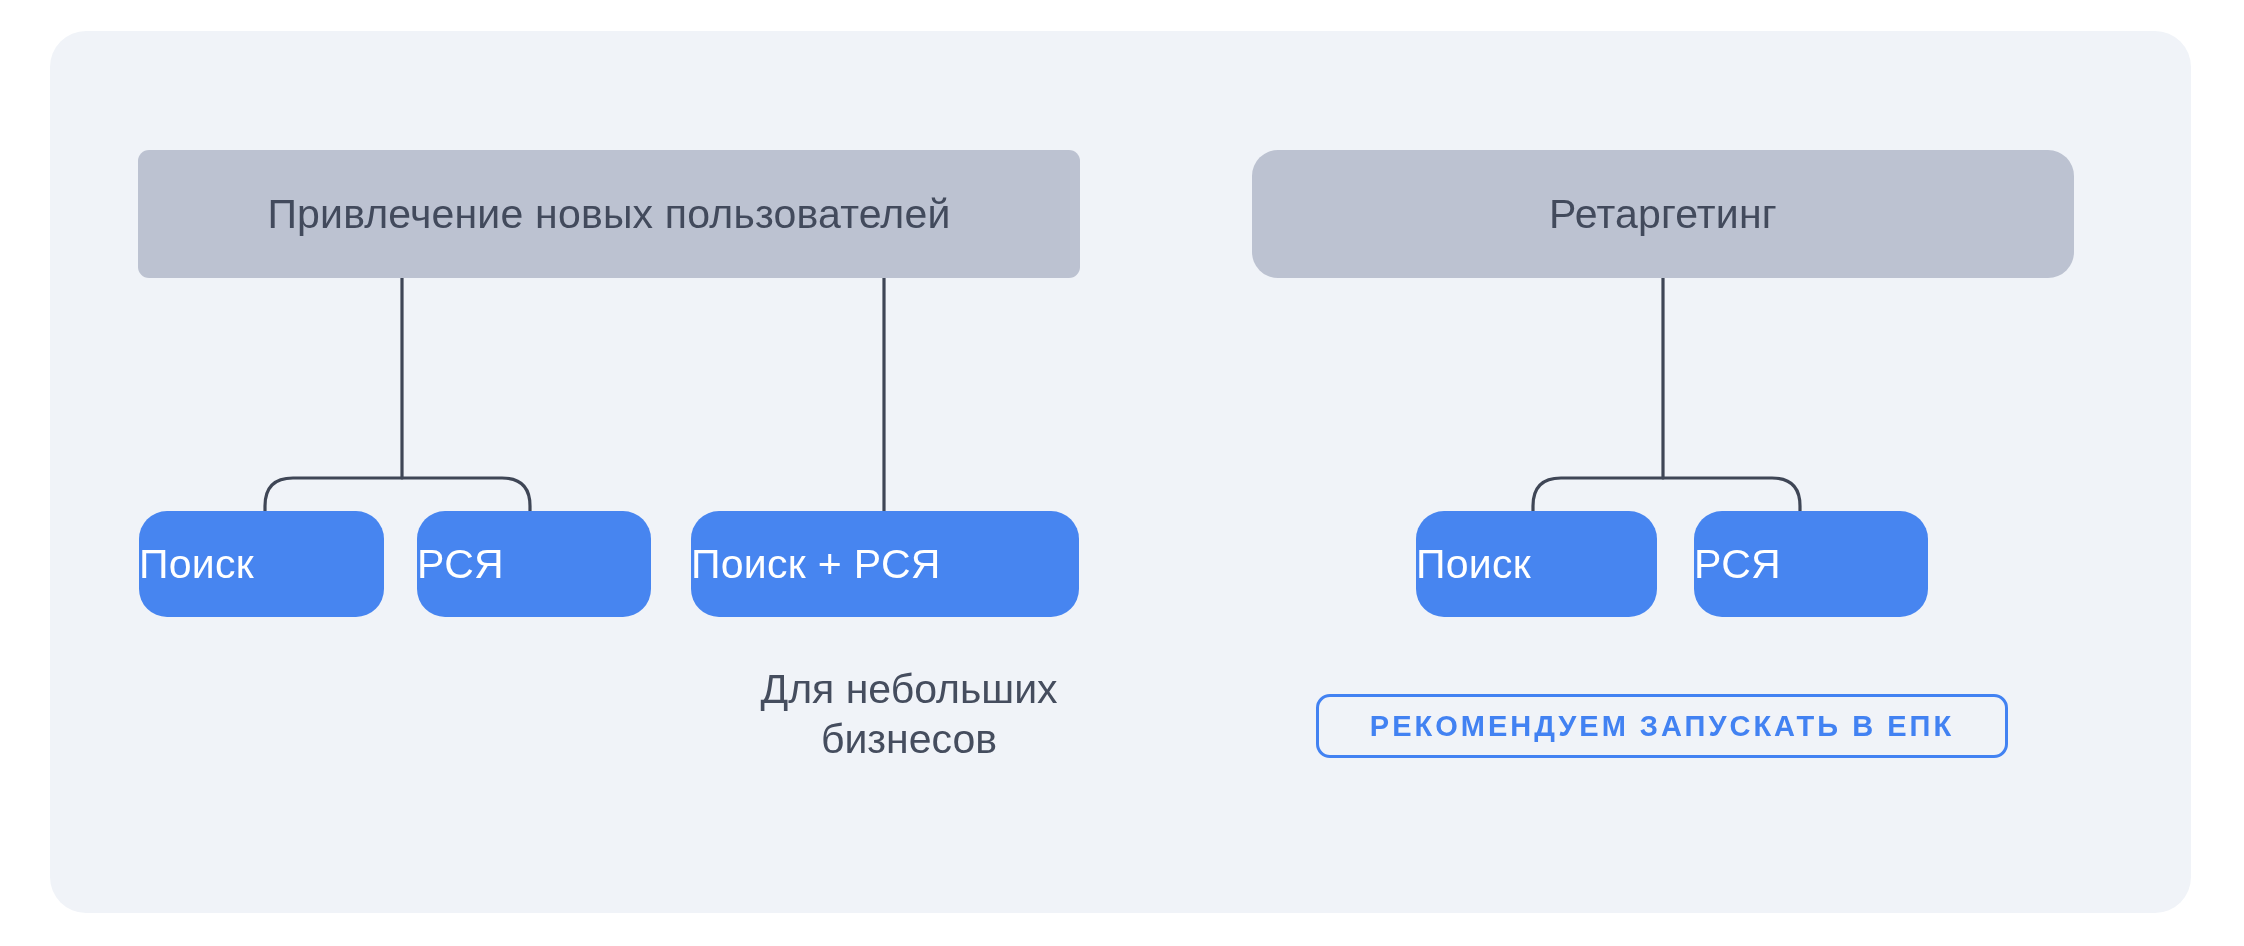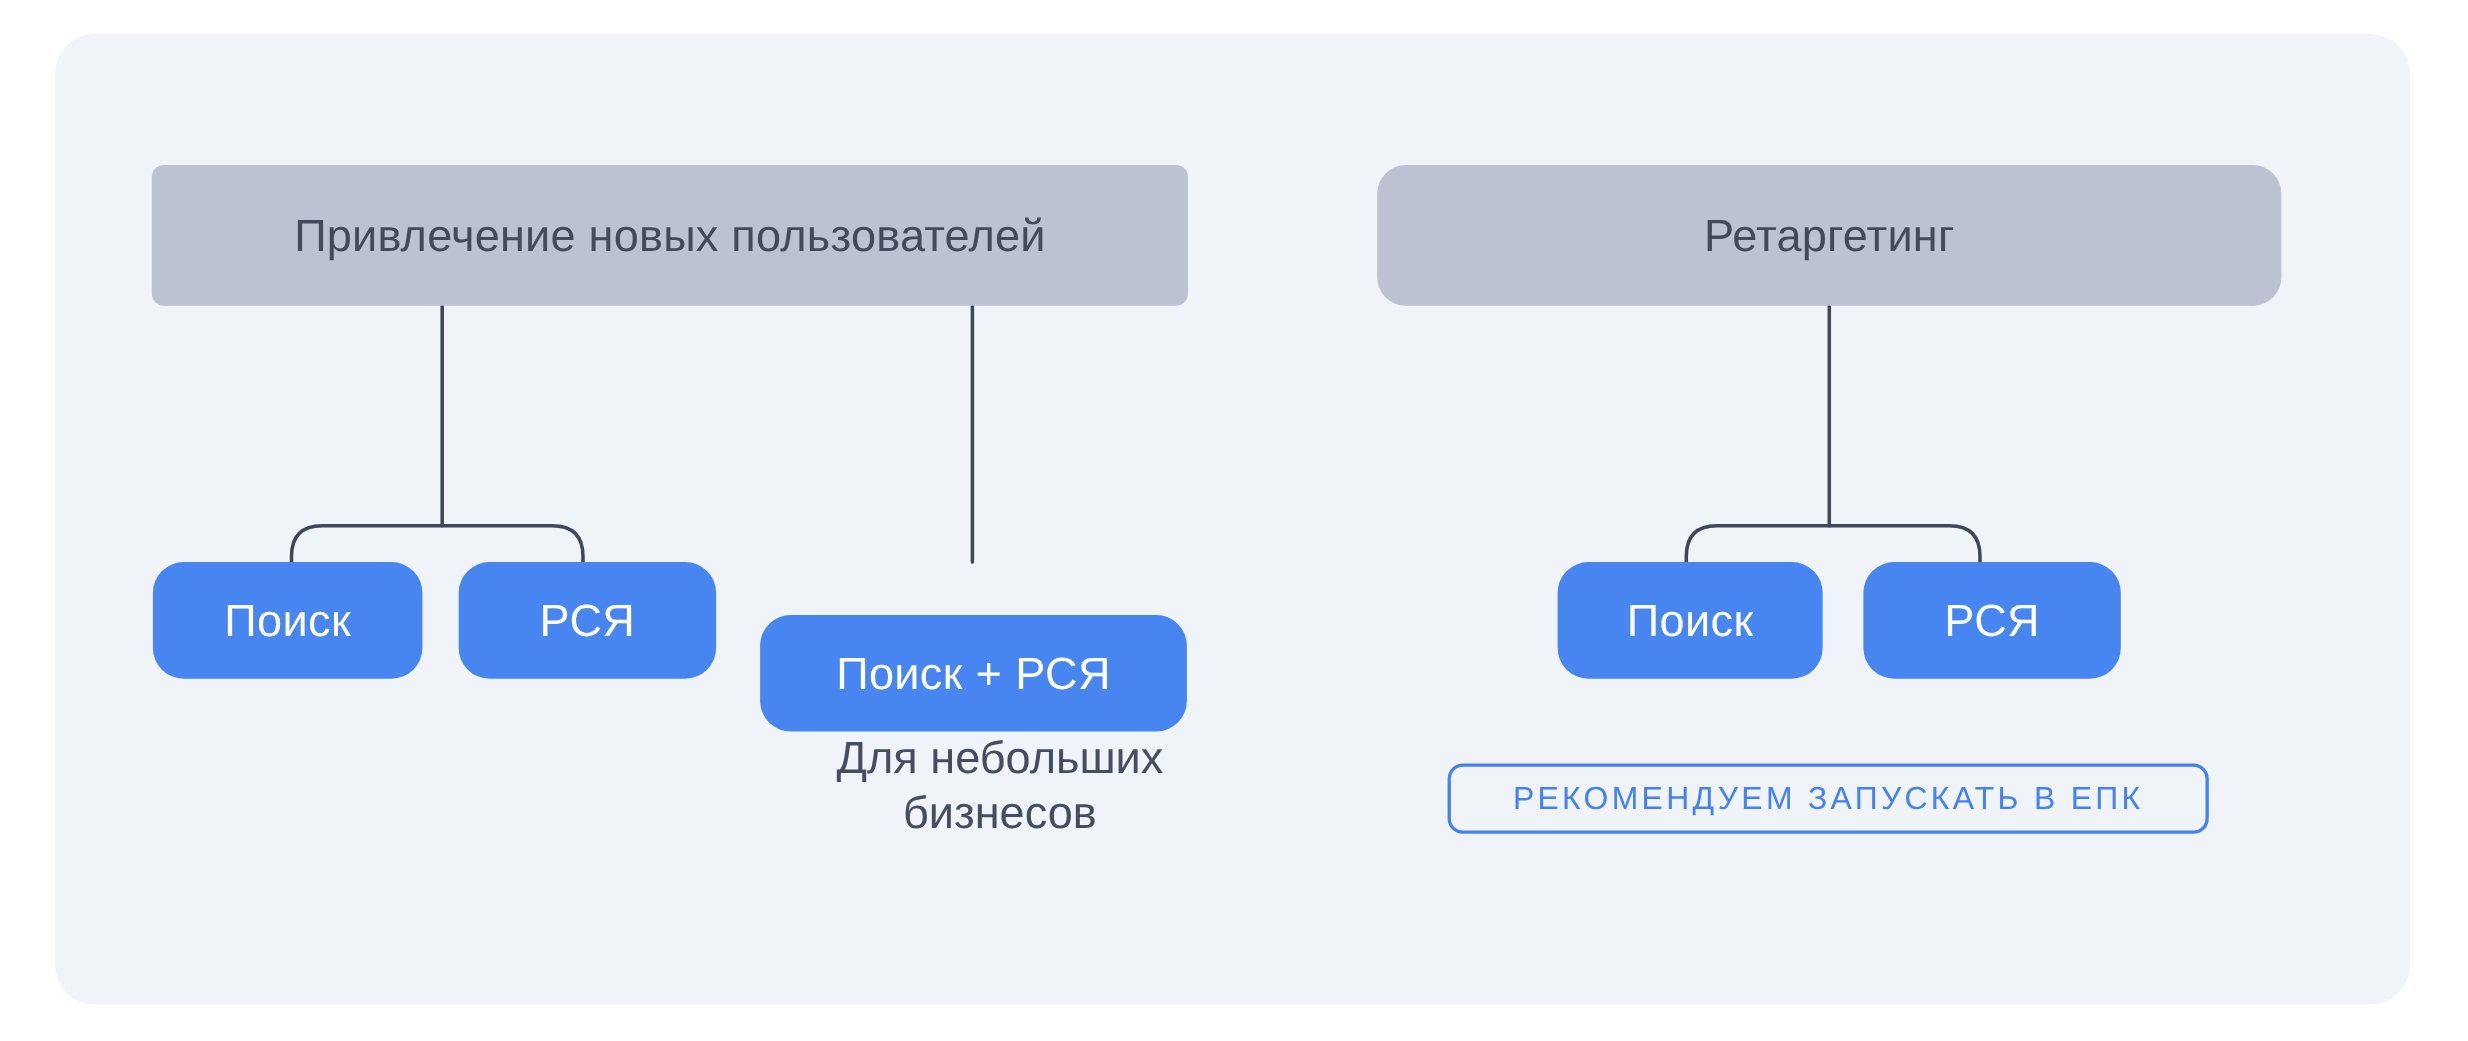--- a/index.html
+++ b/index.html
@@ -43,36 +43,36 @@
     background:var(--gray-node-bg);
     border-radius:26px;
     display:flex;align-items:center;justify-content:center;
     font-size:41px;color:var(--gray-node-text);
     letter-spacing:.2px;
   }
   .bnode{
     position:absolute;top:511px;height:106px;
     background:var(--blue-node-bg);
     border-radius:28px;
-    display:flex;align-items:center;justify-content:center;
+    display:flex;align-items:center;justify-content:flex-start;
     font-size:41px;color:var(--blue-node-text);
     letter-spacing:.3px;
   }
   .note{
     position:absolute;top:664px;width:440px;
     text-align:center;
     font-size:41px;line-height:1.22;
     color:var(--note-text);
   }
   .badge{
     position:absolute;left:1316px;top:694px;width:692px;height:64px;
     border:3px solid var(--accent-blue);
     border-radius:14px;
     display:flex;align-items:center;justify-content:center;
-    font-size:29px;font-weight:normal;
+    font-size:29px;font-weight:bold;
     letter-spacing:3px;
     color:var(--accent-blue);
     background:transparent;
     white-space:nowrap;
   }
 </style>
 </head>
 <body>
 
 <div class="page">
@@ -92,21 +92,21 @@
   </div>
 
   <div class="bnode" style="left:139px;width:245px;">
     <span>Поиск</span>
   </div>
 
   <div class="bnode" style="left:417px;width:234px;">
     <span>РСЯ</span>
   </div>
 
-  <div class="bnode" style="left:691px;width:388px;margin-top:48px;">
+  <div class="bnode" style="left:691px;width:388px;">
     <span>Поиск + РСЯ</span>
   </div>
 
 
   <div class="note" style="left:689px;">Для небольших бизнесов</div>
 
   <div class="gnode" style="left:1252px;width:822px;">
     <span>Ретаргетинг</span>
   </div>
 

